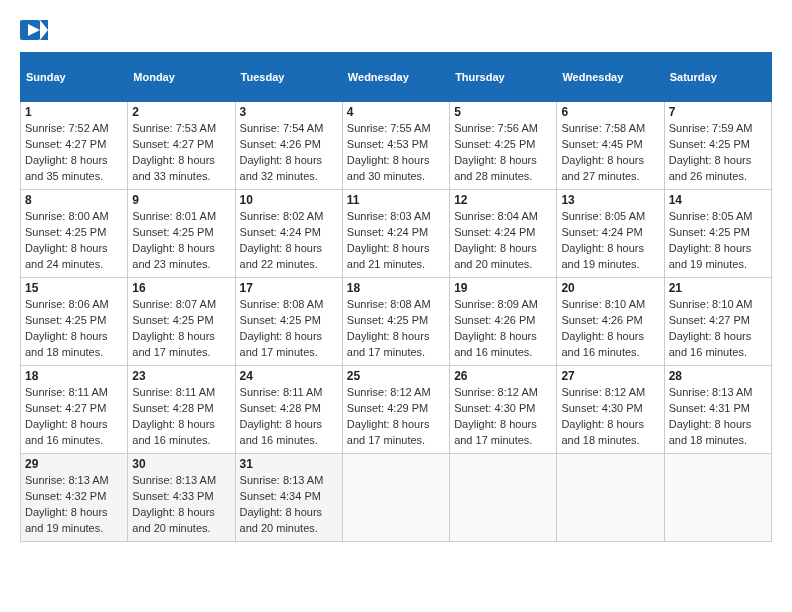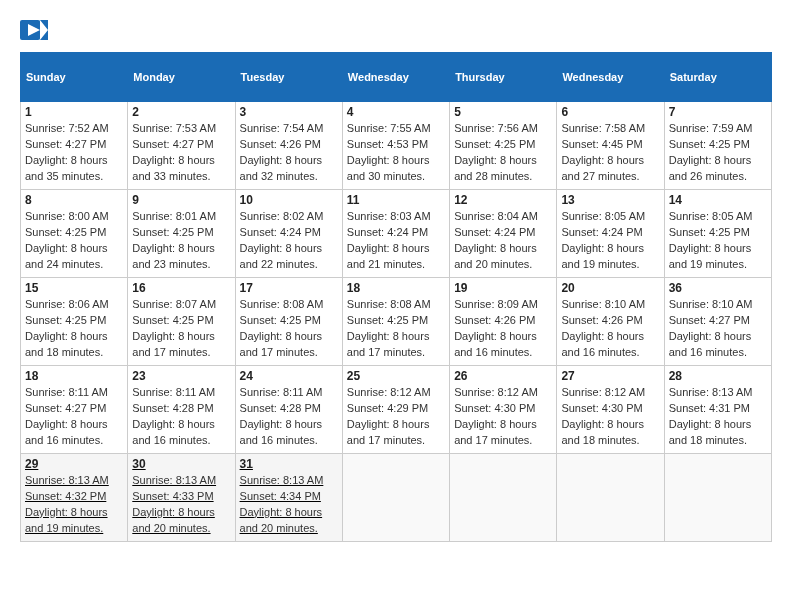--- a/index.html
+++ b/index.html
@@ -69,21 +69,20 @@
     .calendar td {
       vertical-align: top;
       border: 1px solid #ccc;
       padding: 3px 4px;
       width: calc(100%/7);
       height: 88px;
       background: #fff;
     }
     .calendar tr:last-child td {
       background: #f5f5f5;
-      text-decoration: underline;
     }
     .day-num {
       font-size: 12px;
       font-weight: bold;
       color: #222;
       display: block;
       margin-bottom: 2px;
     }
     .day-info {
       color: #333;
@@ -269,21 +268,21 @@
 and 16 minutes.</div>
           </td>
           <td>
             <span class="day-num">20</span>
             <div class="day-info">Sunrise: 8:10 AM
 Sunset: 4:26 PM
 Daylight: 8 hours
 and 16 minutes.</div>
           </td>
           <td>
-            <span class="day-num">36</span>
+            <span class="day-num">21</span>
             <div class="day-info">Sunrise: 8:10 AM
 Sunset: 4:27 PM
 Daylight: 8 hours
 and 16 minutes.</div>
           </td>
         </tr>
         <tr>
           <td>
             <span class="day-num">18</span>
             <div class="day-info">Sunrise: 8:11 AM

